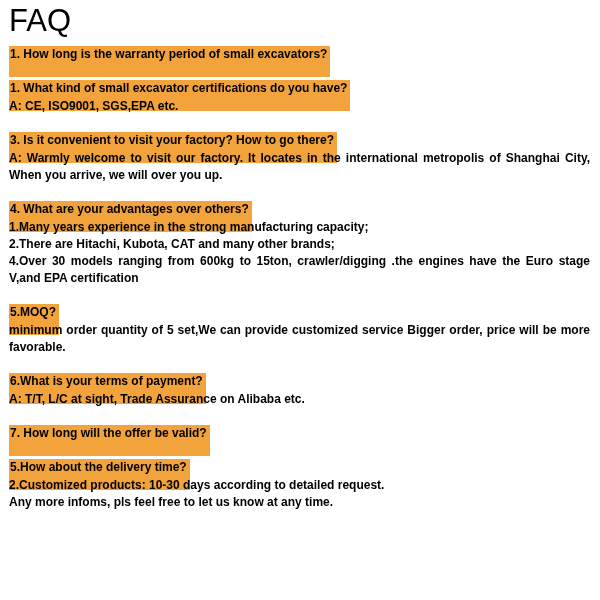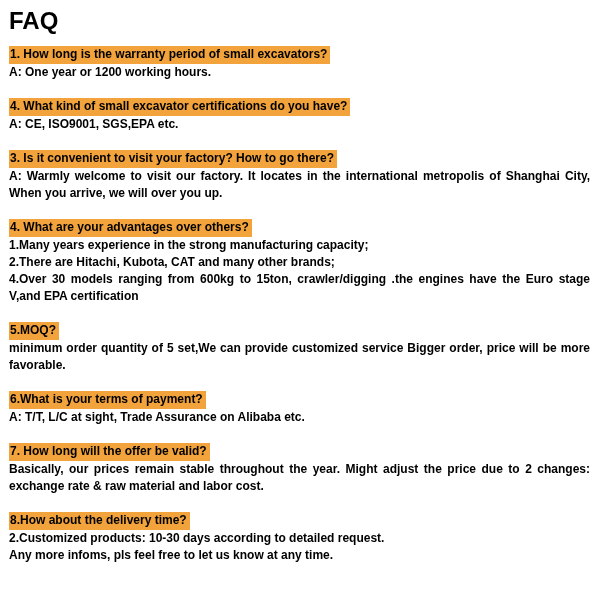--- a/index.html
+++ b/index.html
@@ -10,63 +10,62 @@
     background: #ffffff;
     font-family: "Liberation Sans", sans-serif;
     font-weight: bold;
     color: #000000;
     overflow: hidden;
   }
   .page {
     padding: 6px 10px 0 9px;
   }
   .page-title {
-    font-size: 24px;
+    font-size: 31px;
     line-height: 30px;
     margin: 0 0 8px 0;
-    font-weight: bold;
+    font-weight: normal;
   }
   .faq-item {
     margin: 0 0 15px 0;
   }
   .q-line {
     margin: 0 0 1px 0;
     line-height: 17px;
   }
   .question {
     display: inline;
     background: var(--highlight, #F2A33C);
     font-size: 12px;
     line-height: 17px;
-    padding: 1px 3px 3px 1px;
+    padding: 1px 3px 16px 1px;
   }
   .answer {
     margin: 0;
     font-size: 12px;
     line-height: 17px;
     text-align: justify;
   }
 </style>
 </head>
 <body style="color: rgb(0, 0, 0);">
 
 <div class="page">
 
   <h1 class="page-title">FAQ</h1>
 
   <section class="faq-item">
     <div class="q-line">
       <span class="question">1. How long is the warranty period of small excavators?</span>
     </div>
-    <p class="answer">A: One year or 1200 working hours.</p>
   </section>
 
   <section class="faq-item">
     <div class="q-line">
-      <span class="question">4. What kind of small excavator certifications do you have?</span>
+      <span class="question">1. What kind of small excavator certifications do you have?</span>
     </div>
     <p class="answer">A: CE, ISO9001, SGS,EPA etc.</p>
   </section>
 
   <section class="faq-item">
     <div class="q-line">
       <span class="question">3. Is it convenient to visit your factory? How to go there?</span>
     </div>
     <p class="answer">A: Warmly welcome to visit our factory. It locates in the international metropolis of Shanghai City, When you arrive, we will over you up.</p>
   </section>
@@ -91,24 +90,23 @@
     <div class="q-line">
       <span class="question">6.What is your terms of payment?</span>
     </div>
     <p class="answer">A: T/T, L/C at sight, Trade Assurance on Alibaba etc.</p>
   </section>
 
   <section class="faq-item">
     <div class="q-line">
       <span class="question">7. How long will the offer be valid?</span>
     </div>
-    <p class="answer">Basically, our prices remain stable throughout the year. Might adjust the price due to 2 changes: exchange rate &amp; raw material and labor cost.</p>
   </section>
 
   <section class="faq-item">
     <div class="q-line">
-      <span class="question">8.How about the delivery time?</span>
+      <span class="question">5.How about the delivery time?</span>
     </div>
     <p class="answer">2.Customized products: 10-30 days according to detailed request.</p>
     <p class="answer">Any more infoms, pls feel free to let us know at any time.</p>
   </section>
 
 </div>
 
 </body></html>

